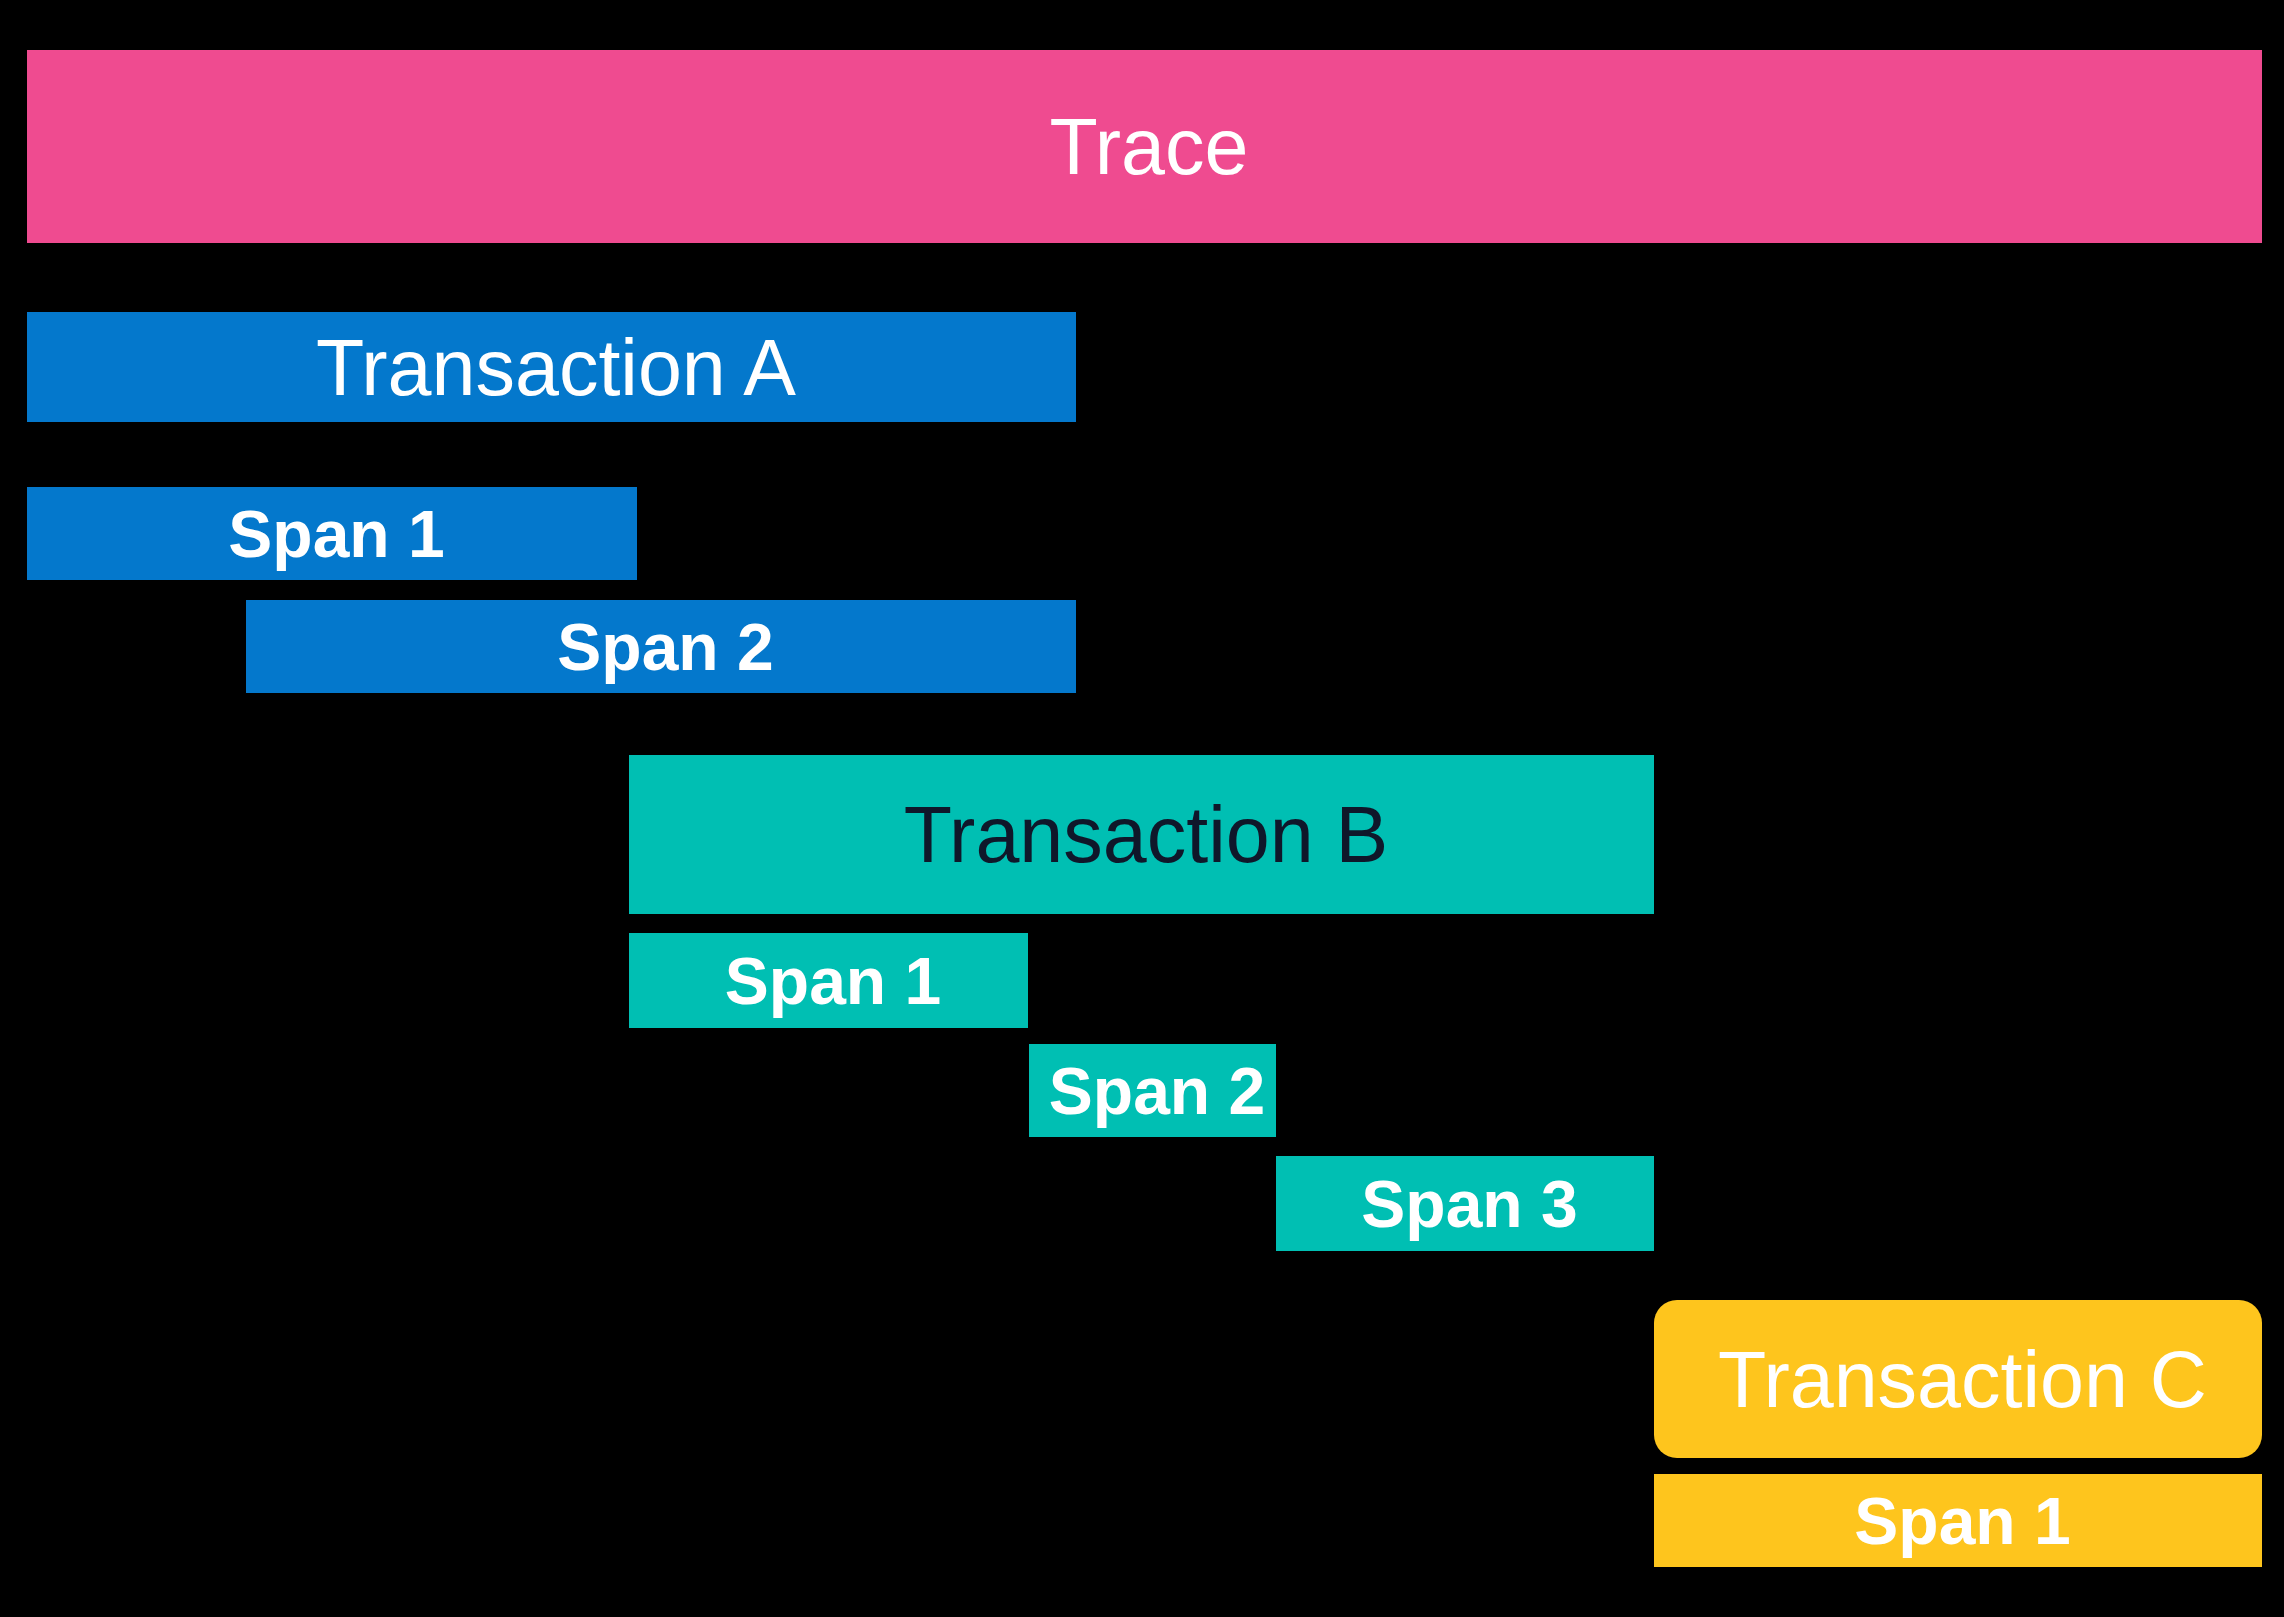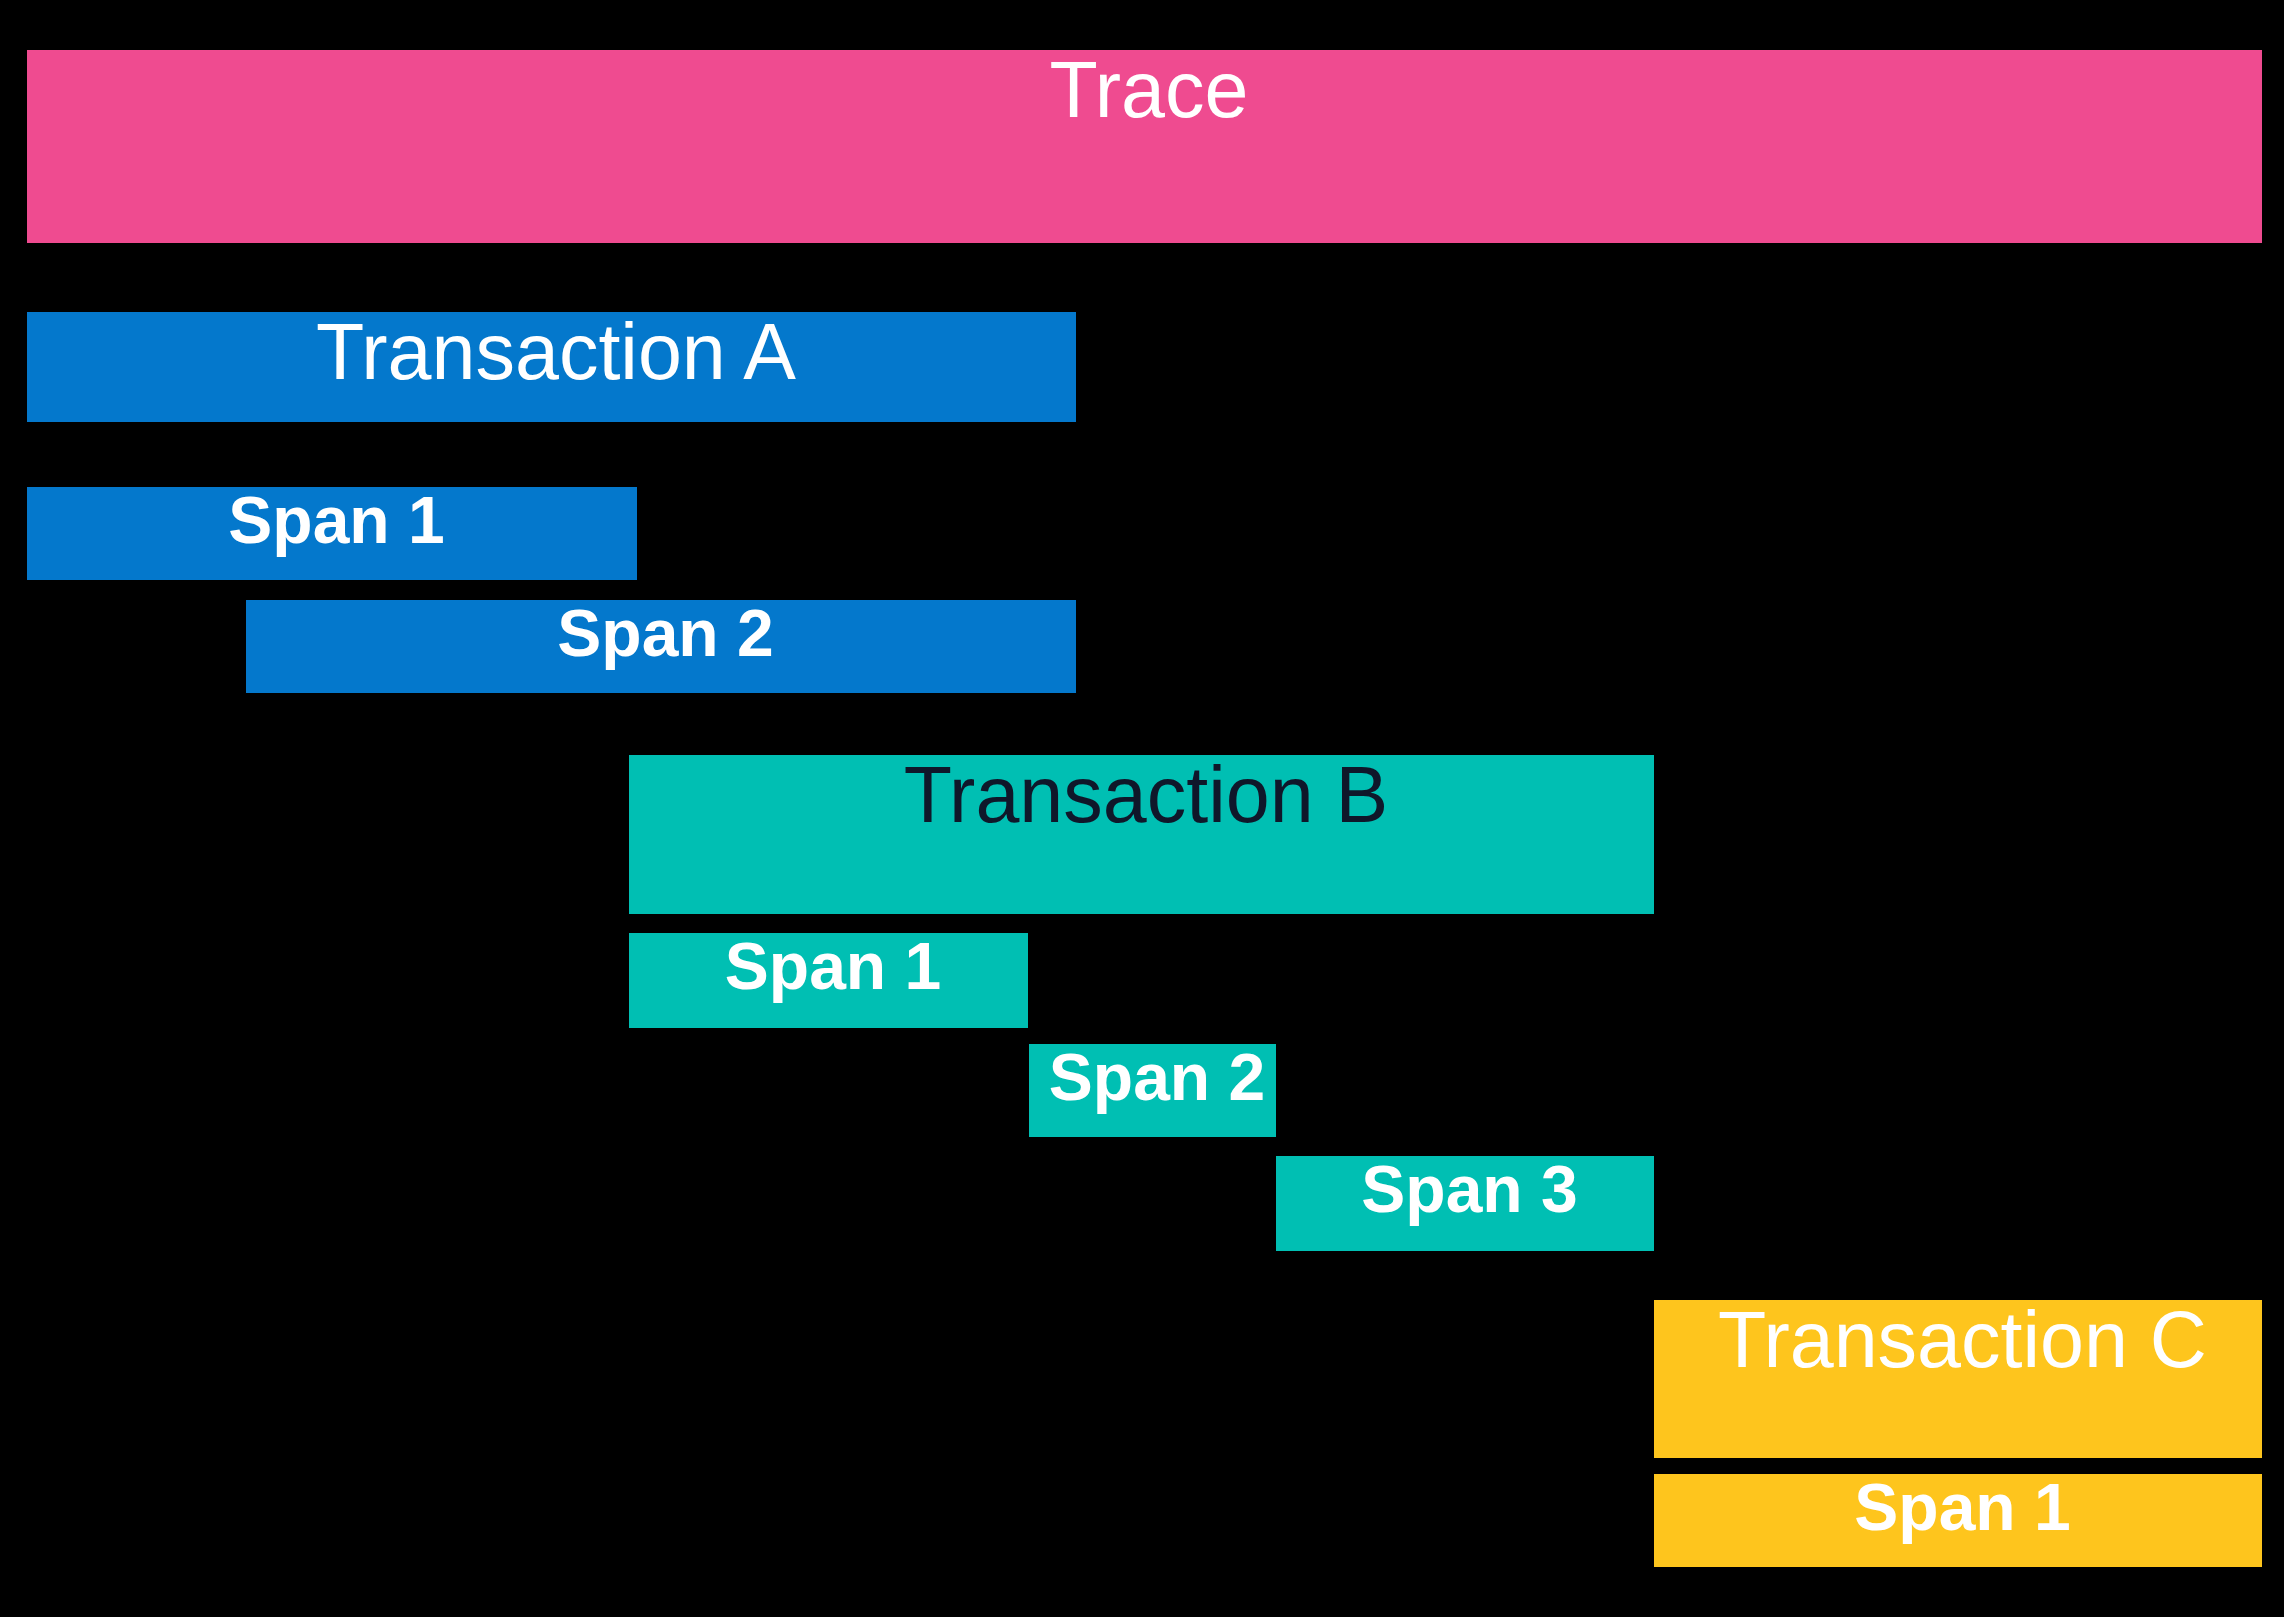--- a/index.html
+++ b/index.html
@@ -17,20 +17,21 @@
   .stage {
     position: absolute;
     left: 0;
     top: 0;
     width: 2284px;
     height: 1618px;
   }
   .bar {
     position: absolute;
     display: flex;
+    align-items: center;
     justify-content: center;
     box-sizing: border-box;
     padding-left: 9px;
   }
   .bar-label {
     color: #FFFFFF;
     font-weight: 500;
     line-height: 1;
     white-space: nowrap;
     letter-spacing: 0px;
@@ -59,20 +60,20 @@
     </div>
     <div class="bar bar-sm" style="left: 629px; top: 933px; width: 399px; height: 95px; background: rgb(0, 191, 179);">
       <span class="bar-label" style="color: rgb(255, 255, 255);">Span 1</span>
     </div>
     <div class="bar bar-sm" style="left: 1029px; top: 1044px; width: 247px; height: 93px; background: rgb(0, 191, 179);">
       <span class="bar-label" style="color: rgb(255, 255, 255);">Span 2</span>
     </div>
     <div class="bar bar-sm" style="left: 1276px; top: 1156px; width: 378px; height: 95px; background: rgb(0, 191, 179);">
       <span class="bar-label" style="color: rgb(255, 255, 255);">Span 3</span>
     </div>
-    <div class="bar bar-lg" style="left: 1654px; top: 1300px; width: 608px; height: 158px; background: rgb(254, 197, 29);">
+    <div class="bar bar-lg" style="left: 1654px; top: 1300px; width: 608px; height: 158px; background: rgb(254, 197, 29); border-radius: 23px;">
       <span class="bar-label" style="color: rgb(255, 255, 255);">Transaction C</span>
     </div>
     <div class="bar bar-sm" style="left: 1654px; top: 1474px; width: 608px; height: 93px; background: rgb(254, 197, 29);">
       <span class="bar-label" style="color: rgb(255, 255, 255);">Span 1</span>
     </div>
   </div>
 
 
 </body></html>

